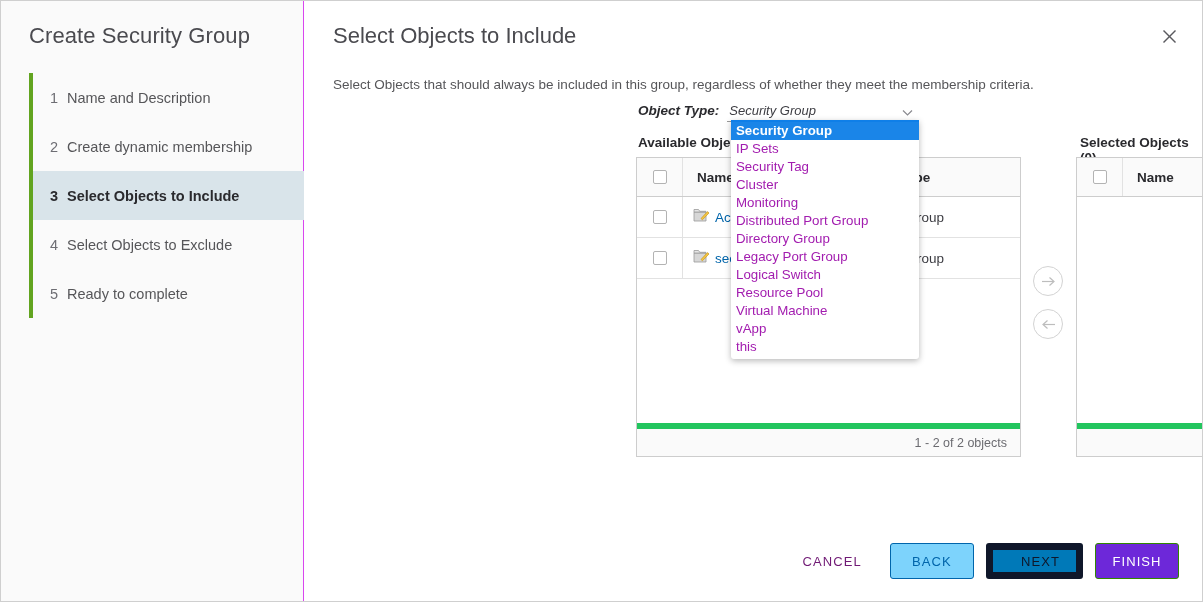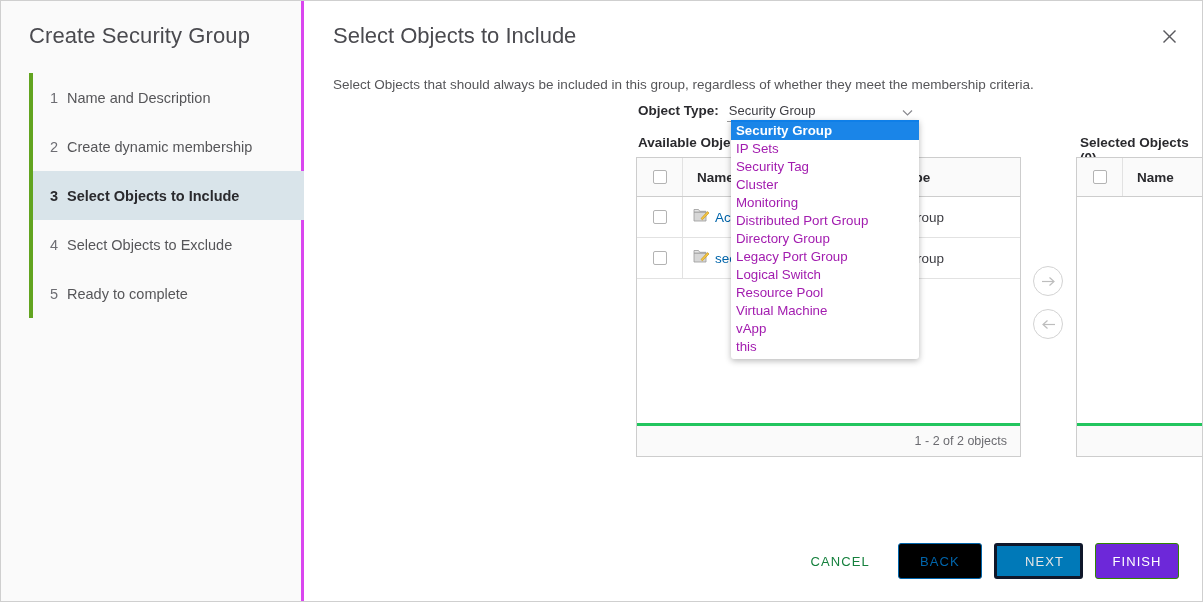--- a/index.html
+++ b/index.html
@@ -21,21 +21,21 @@
     border: 1px solid #cfcfcf;
   }
 
   
   #sidebar {
     position: absolute;
     left: 0; top: 0;
     width: 303px;
     height: 602px;
     background: #fafafa;
-    border-right: 3px solid #d946ef;
+    border-right: 1px solid #d946ef;
     box-sizing: border-box;
   }
   #wizard-title {
     position: absolute;
     left: 28px;
     top: 22px;
     font-size: 22px;
     font-weight: 400;
     color: #4a4a4f;
     letter-spacing: 0.1px;
@@ -106,20 +106,21 @@
     white-space: nowrap;
   }
 
   
   #objtype-row {
     position: absolute;
     left: 333px;
     top: 101px;
     display: flex;
     align-items: baseline;
+    font-style: italic;
   }
   #objtype-label {
     font-size: 13.5px;
     font-weight: 700;
     color: #2a2a2e;
     margin-right: 8px;
   }
   #objtype-select {
     position: relative;
     width: 188px;
@@ -247,21 +248,21 @@
     color: #3c3c42;
     box-sizing: border-box;
   }
   .row-link { color: #0065ab; cursor: pointer; }
 
   .tbl-footer {
     position: absolute;
     left: 0; right: 0; bottom: 0;
     height: 33px;
     background: #fafafa;
-    border-top: 3px solid #22c55e;
+    border-top: 6px solid #22c55e;
     display: flex;
     align-items: center;
     justify-content: flex-end;
     padding-right: 13px;
     font-size: 12.5px;
     color: #6b6b70;
     box-sizing: border-box;
   }
 
   
@@ -304,32 +305,32 @@
     border-radius: 3px;
     cursor: pointer;
     display: flex;
     align-items: center;
     justify-content: center;
     box-sizing: border-box;
   }
   .btn-link {
     background: transparent;
     border: none;
-    color: #15803d;
+    color: #701a75;
     min-width: 0;
   }
   .btn-outline {
-    background: #000000;
+    background: #7dd3fc;
     border: 1px solid #0065ab;
     color: #0065ab;
   }
   .btn-primary {
     background: #0079b8;
-    border: 3px solid #0f172a;
-    color: #e5e5e5;
+    border: 7px solid #0f172a;
+    color: #0f172a;
     padding-left: 28px;
   }
   .btn-success {
     background: #6d28d9;
     border: 1px solid #318700;
     color: #ffffff;
   }
 </style>
 </head>
 <body>

